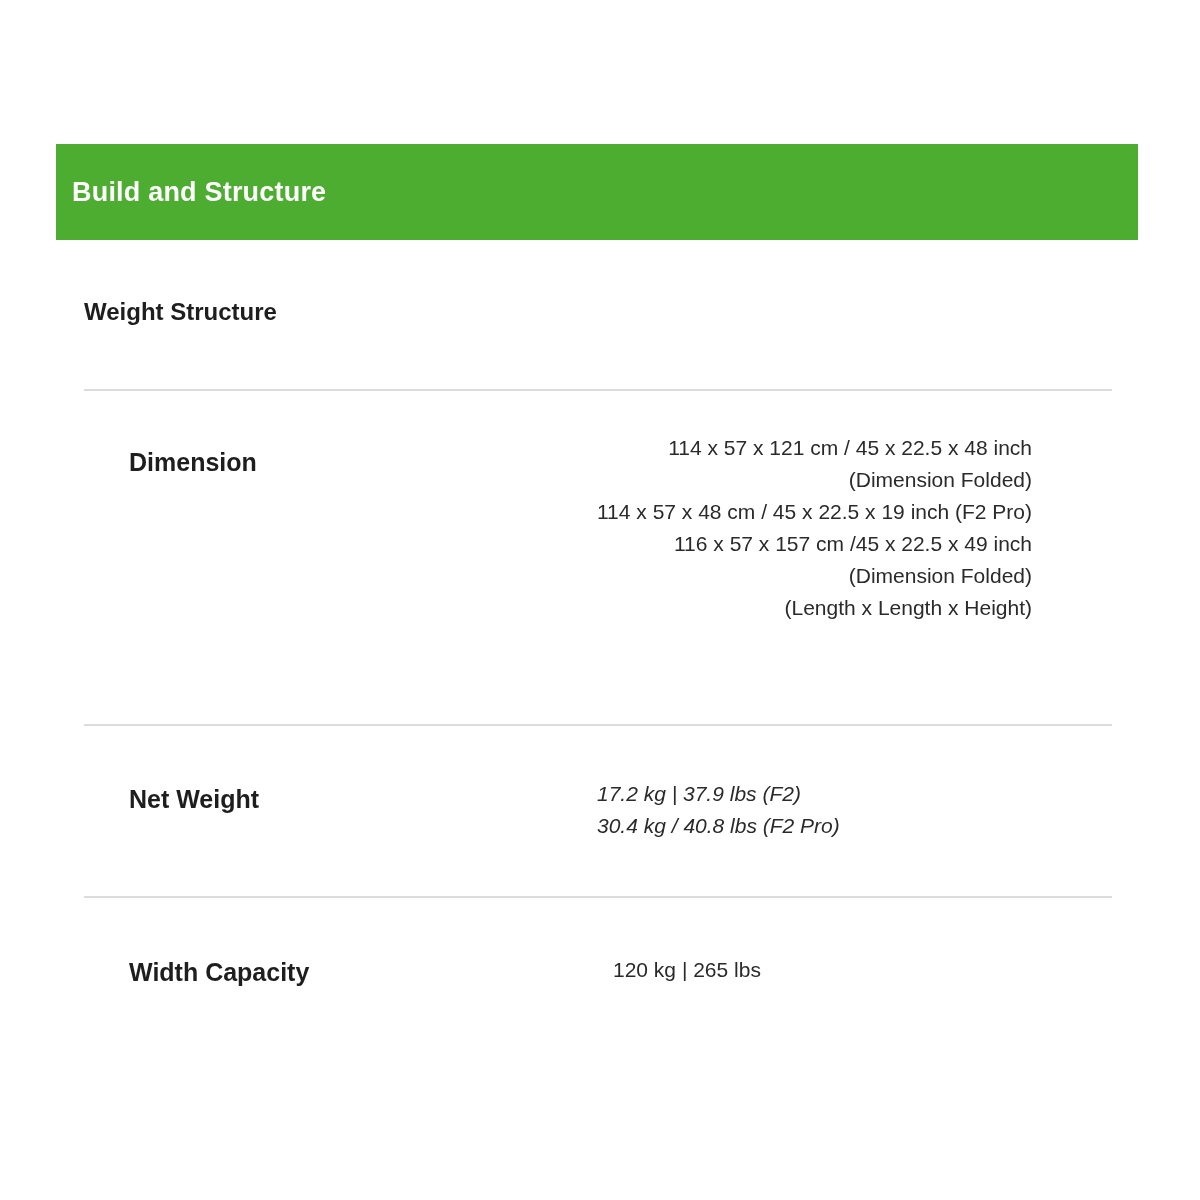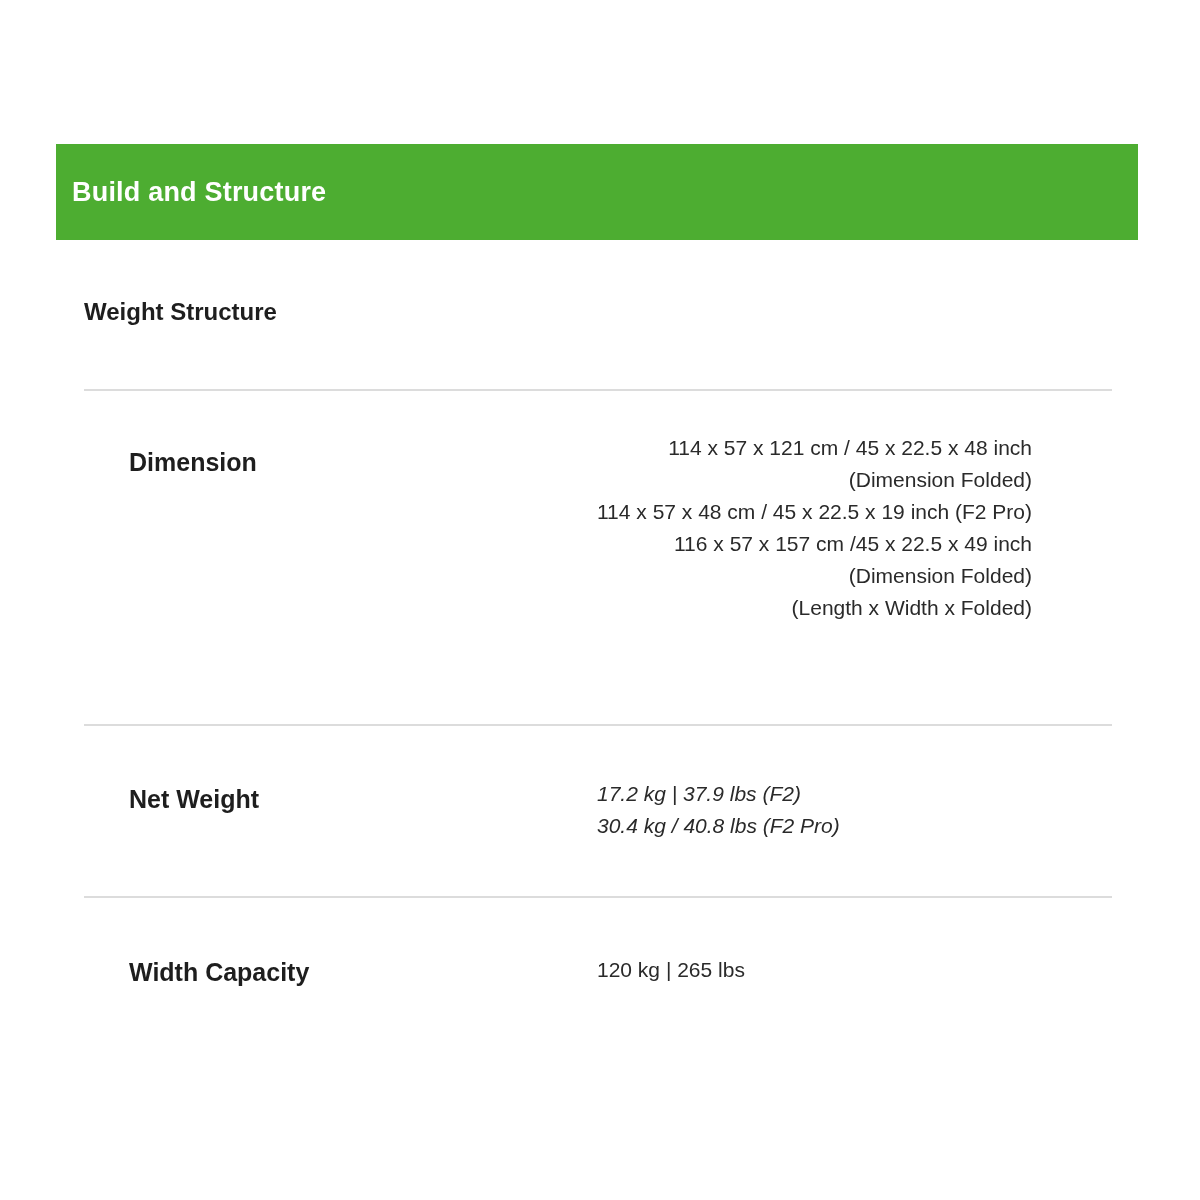--- a/index.html
+++ b/index.html
@@ -67,21 +67,21 @@
     font-size: 21px;
     font-weight: 400;
     color: #2a2a2a;
     line-height: 32px;
   }
   .row-dimension .spec-label { top: 446px; }
   .row-dimension .spec-value { top: 432px; text-align: right; }
   .row-netweight .spec-label { top: 783px; }
   .row-netweight .spec-value { top: 778px; font-style: italic; }
   .row-loadcapacity .spec-label { top: 956px; }
-  .row-loadcapacity .spec-value { top: 954px; }
+  .row-loadcapacity .spec-value { top: 954px; margin-left: 16px; }
 </style>
 </head>
 <body>
 
 <div class="page">
 
   <div class="header-bar">
     <span class="header-title">Build and Structure</span>
   </div>
 
@@ -90,21 +90,21 @@
   <div class="divider d1"></div>
 
   <div class="row-dimension">
     <div class="spec-label">Dimension</div>
     <div class="spec-value">
       <div>114 x 57 x 121 cm / 45 x 22.5 x 48 inch</div>
       <div>(Dimension Folded)</div>
       <div>114 x 57 x 48 cm / 45 x 22.5 x 19 inch (F2 Pro)</div>
       <div>116 x 57 x 157 cm /45 x 22.5 x 49 inch</div>
       <div>(Dimension Folded)</div>
-      <div>(Length x Width x Folded)</div>
+      <div>(Length x Length x Height)</div>
     </div>
   </div>
 
   <div class="divider d2"></div>
 
   <div class="row-netweight">
     <div class="spec-label">Net Weight</div>
     <div class="spec-value">
       <div>17.2 kg | 37.9 lbs (F2)</div>
       <div>30.4 kg / 40.8 lbs (F2 Pro)</div>

